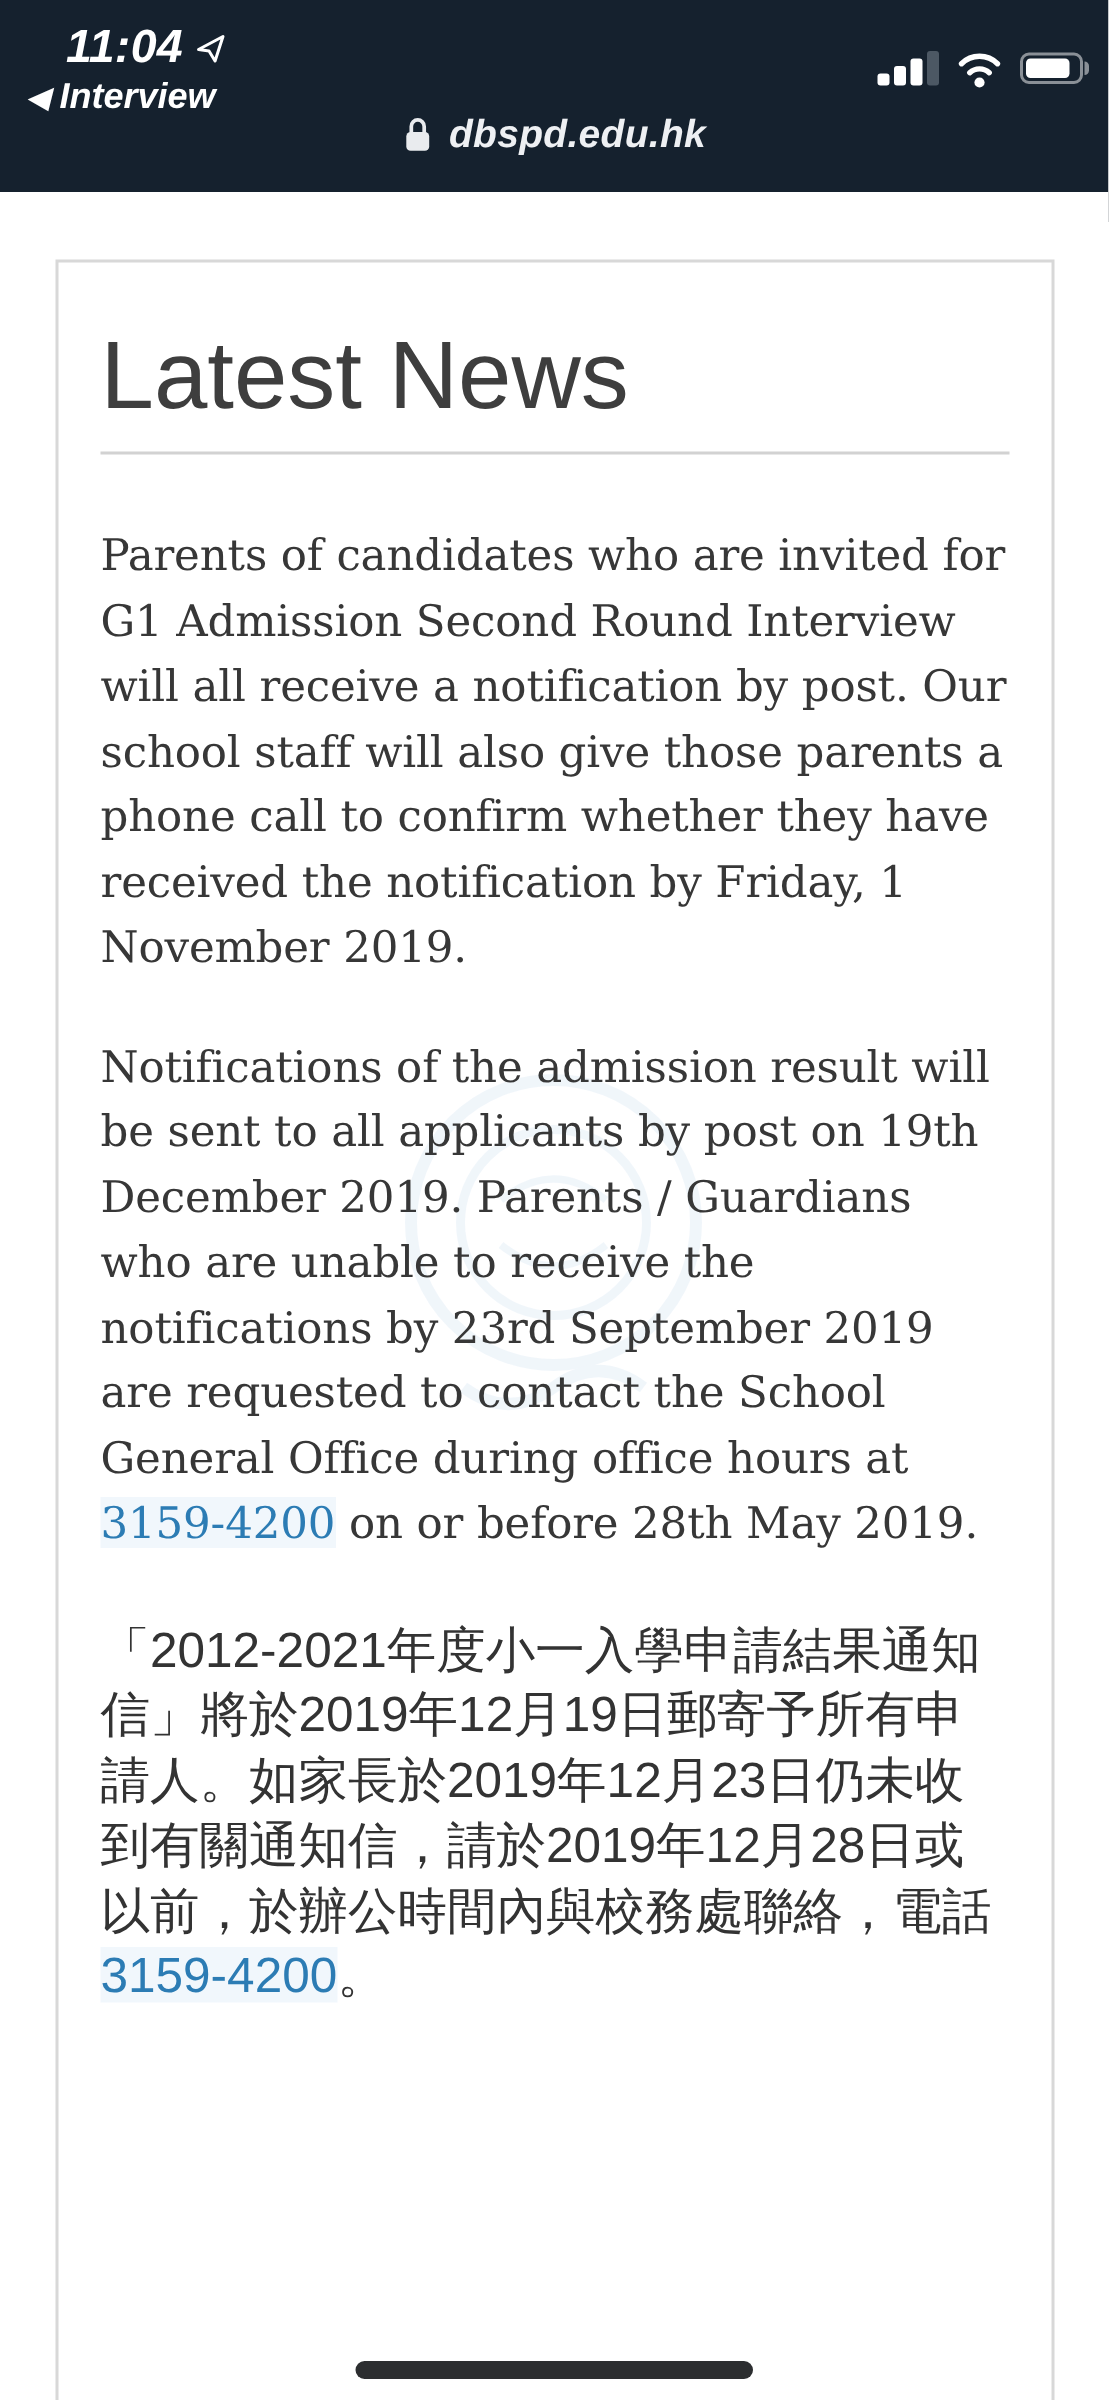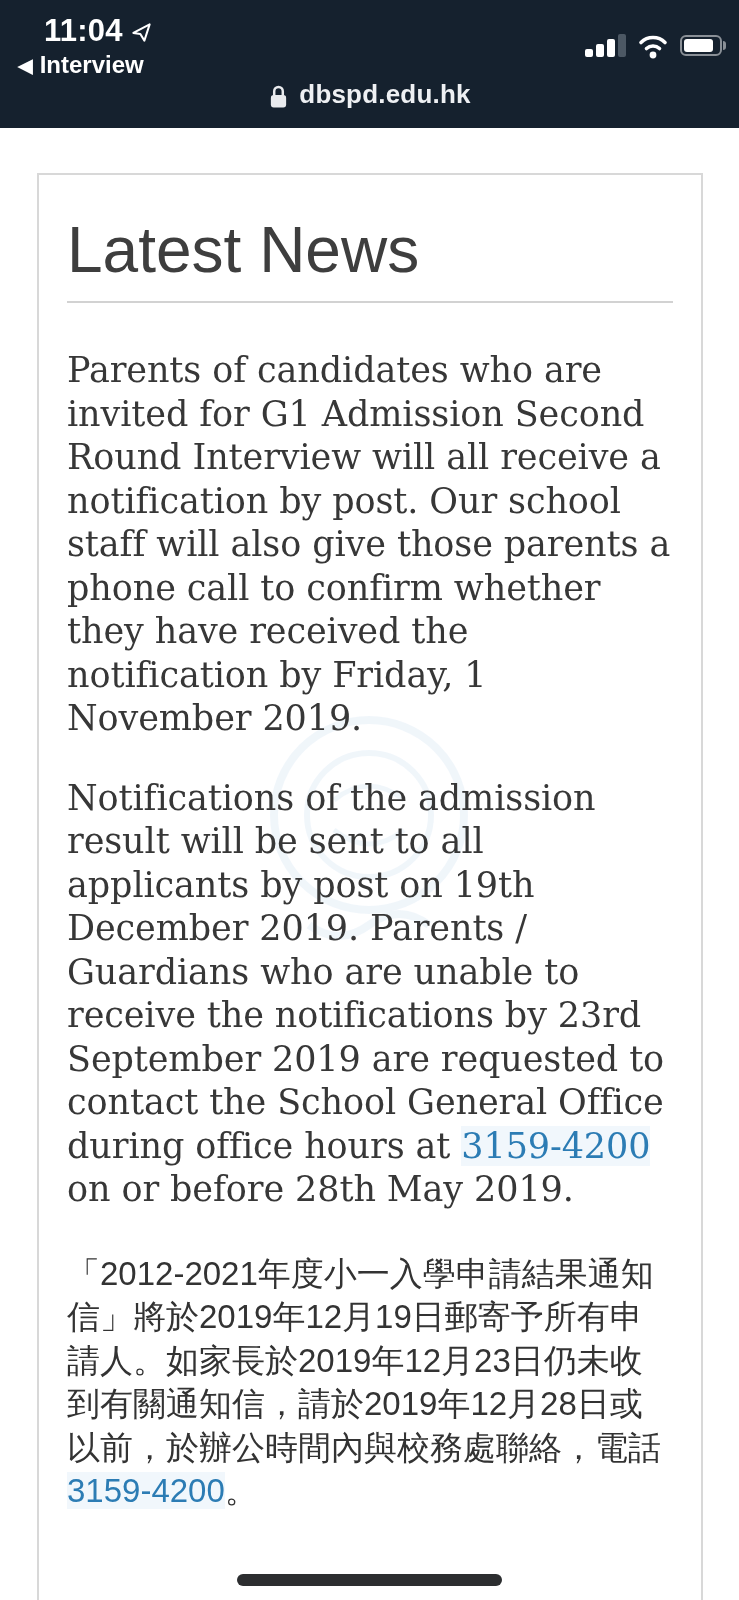--- a/index.html
+++ b/index.html
@@ -14,20 +14,21 @@
   }
 
   
   .statusbar {
     position: absolute;
     top: 0; left: 0;
     width: 739px;
     height: 148px;
     background: #15212e;
     color: #ffffff;
+    font-style: italic;
   }
   .sb-time-row {
     position: absolute;
     left: 44px; top: 13px;
     display: flex;
     align-items: center;
     gap: 7px;
   }
   .sb-time {
     font-size: 31px;
@@ -83,21 +84,21 @@
     background: rgba(255,255,255,0.5);
     border-radius: 0 3px 3px 0;
     margin-left: 1.5px;
   }
   .sb-url {
     position: absolute;
     left: 0; top: 68px;
     width: 739px;
     height: 42px;
     display: flex;
-    align-items: flex-end;
+    align-items: center;
     justify-content: center;
     gap: 10px;
     cursor: pointer;
   }
   .sb-url-text {
     font-size: 26px;
     font-weight: 600;
     color: #eef0f3;
     letter-spacing: 0.2px;
   }
@@ -142,21 +143,21 @@
     position: relative; z-index: 1;
     margin-top: 14px;
     border-top: 2px solid #d2d2d2;
     height: 0;
     width: 100%;
   }
   p.en {
     position: relative; z-index: 1;
     margin: 0;
     font-family: "DejaVu Serif", "Liberation Serif", serif;
-    font-size: 35px;
+    font-size: 29px;
     line-height: 43.5px;
     color: #373737;
     letter-spacing: -0.1px;
   }
   p.en-1 { margin-top: 46px; }
   p.en-2 { margin-top: 36px; }
   p.zh {
     position: relative; z-index: 1;
     margin: 0;
     font-family: "Liberation Sans", sans-serif;

